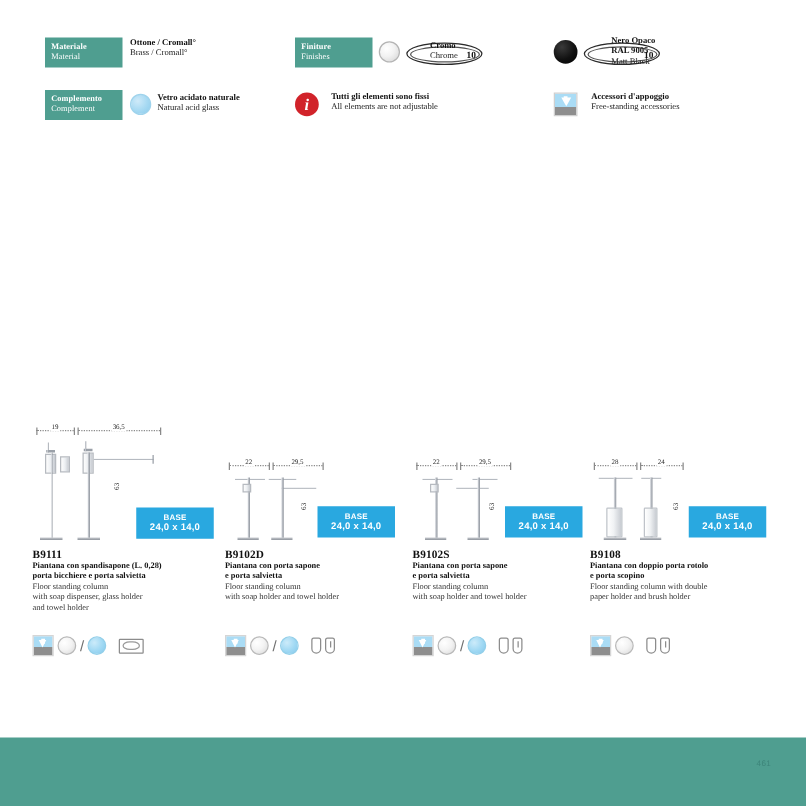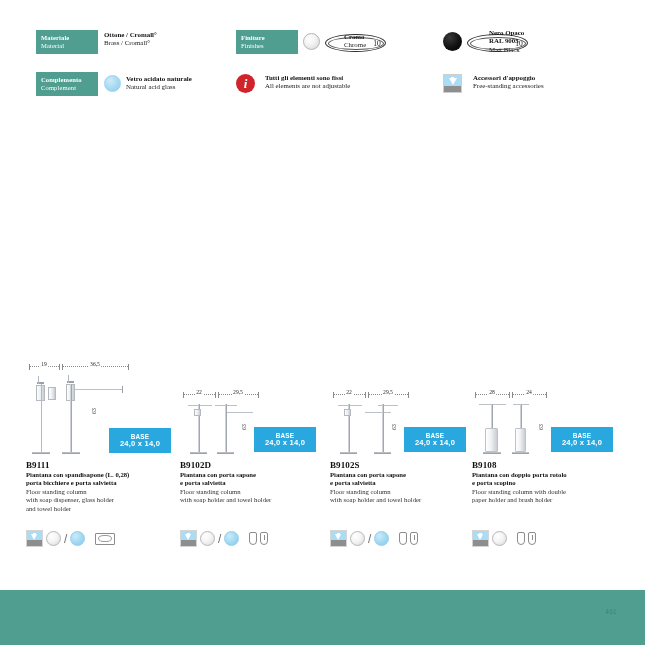--- a/index.html
+++ b/index.html
@@ -43,21 +43,21 @@
   }
   .swatch-blue{
     width:17px;height:17px;border-radius:50%;
     background:radial-gradient(circle at 35% 32%, #cfeaf9 0%, #a6d9f2 55%, #8ccbec 100%);
     border:1px solid #9fd3ec;box-sizing:border-box;
   }
   .badge10{
     width:16px;height:16px;border-radius:50%;
     border:1px solid #2a2a2a;
     display:flex;align-items:center;justify-content:center;
-    font-weight:normal;font-size:7.5px;color:#111;
+    font-weight:bold;font-size:7.5px;color:#111;
     background:#fff;position:relative;padding-left:43px;
   }
   .badge10::after{
     content:"";position:absolute;left:1.5px;top:1.5px;right:1.5px;bottom:1.5px;
     border:.5px solid #555;border-radius:50%;
   }
   .info-i{
     width:19px;height:19px;border-radius:50%;
     background:#d1232a;color:#ffffff;
     display:flex;align-items:center;justify-content:center;
@@ -75,21 +75,21 @@
     width:0;height:0;margin-left:-4px;
     border-left:4px solid transparent;border-right:4px solid transparent;
     border-top:7px solid #ffffff;
   }
   .fs-icon::before{
     content:"";position:absolute;left:50%;top:2px;margin-left:-1.6px;
     width:3.2px;height:4px;background:#ffffff;
   }
 
   
-  .products{position:absolute;left:0;top:362px;width:645px;height:215px;}
+  .products{position:absolute;left:0;top:340px;width:645px;height:215px;}
   .product{position:absolute;top:0;width:150px;}
   .p0{left:26px;} .p1{left:180px;} .p2{left:330px;} .p3{left:472px;}
 
   .draw{position:relative;height:95px;}
   .dimseg{position:absolute;top:0;height:9px;}
   .dimseg .lbl{position:absolute;left:50%;transform:translateX(-50%);top:-1px;
     font-size:5.6px;color:#2b2b2b;background:#fff;padding:0 1px;}
   .dimseg .bar{position:absolute;top:4px;left:0;right:0;border-top:.5px dotted #8a8a8a;}
   .dimseg .tickL,.dimseg .tickR{position:absolute;top:1.5px;width:.5px;height:6px;background:#8a8a8a;}
   .dimseg .tickL{left:0;} .dimseg .tickR{right:0;}

